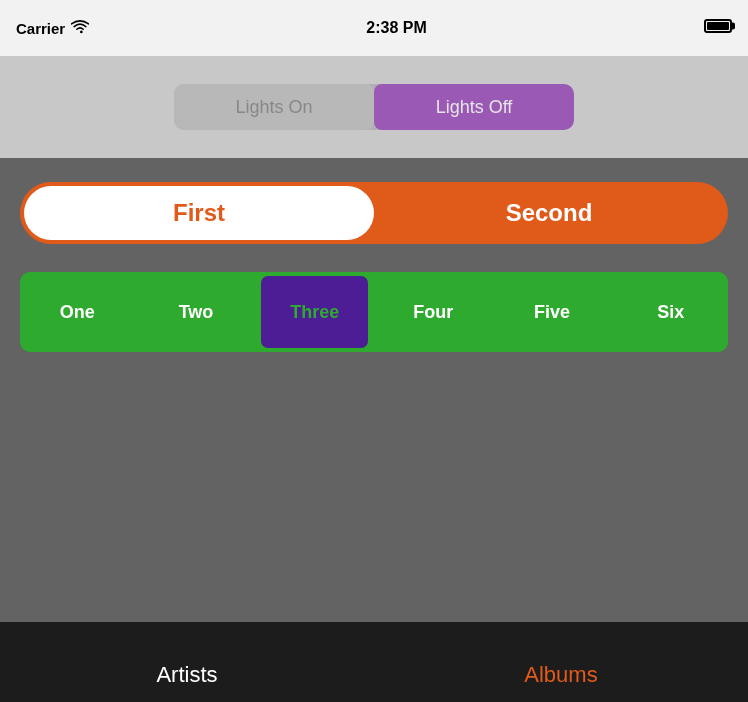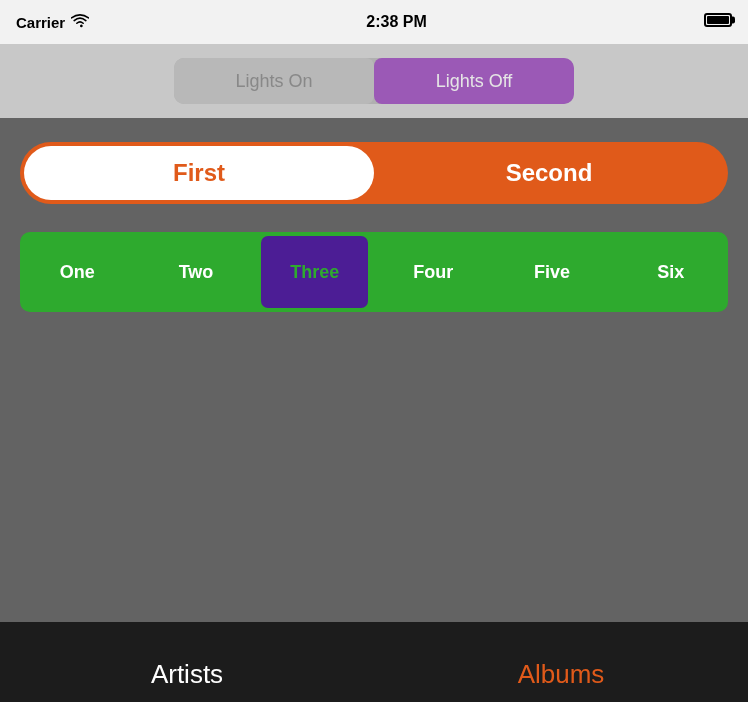--- a/index.html
+++ b/index.html
@@ -10,21 +10,21 @@
       background: #d1d1d1;
       font-family: -apple-system, 'Helvetica Neue', Arial, sans-serif;
       overflow: hidden;
       display: flex;
       flex-direction: column;
     }
 
     
     .status-bar {
       background: #f2f2f2;
-      height: 44px;
+      height: 56px;
       display: flex;
       align-items: center;
       justify-content: space-between;
       padding: 0 16px;
       flex-shrink: 0;
     }
     .status-carrier {
       display: flex;
       align-items: center;
       gap: 6px;
@@ -62,21 +62,21 @@
       top: 1px;
       bottom: 1px;
       right: 1px;
       background: #000;
       border-radius: 1px;
     }
 
     
     .top-toggle-bar {
       background: #c8c8c8;
-      padding: 14px 16px;
+      padding: 28px 16px;
       display: flex;
       justify-content: center;
       flex-shrink: 0;
     }
     .toggle-control {
       display: flex;
       background: #b0b0b0;
       border-radius: 10px;
       overflow: hidden;
       width: 400px;
@@ -202,21 +202,21 @@
       height: 80px;
       display: flex;
       align-items: center;
       flex-shrink: 0;
     }
     .bottom-tab {
       flex: 1;
       display: flex;
       align-items: center;
       justify-content: center;
-      font-size: 26px;
+      font-size: 22px;
       font-weight: 500;
       cursor: pointer;
       margin-top: 25px;
     }
     .bottom-tab.inactive {
       color: #fff;
     }
     .bottom-tab.active {
       color: #e05a1a;
     }

